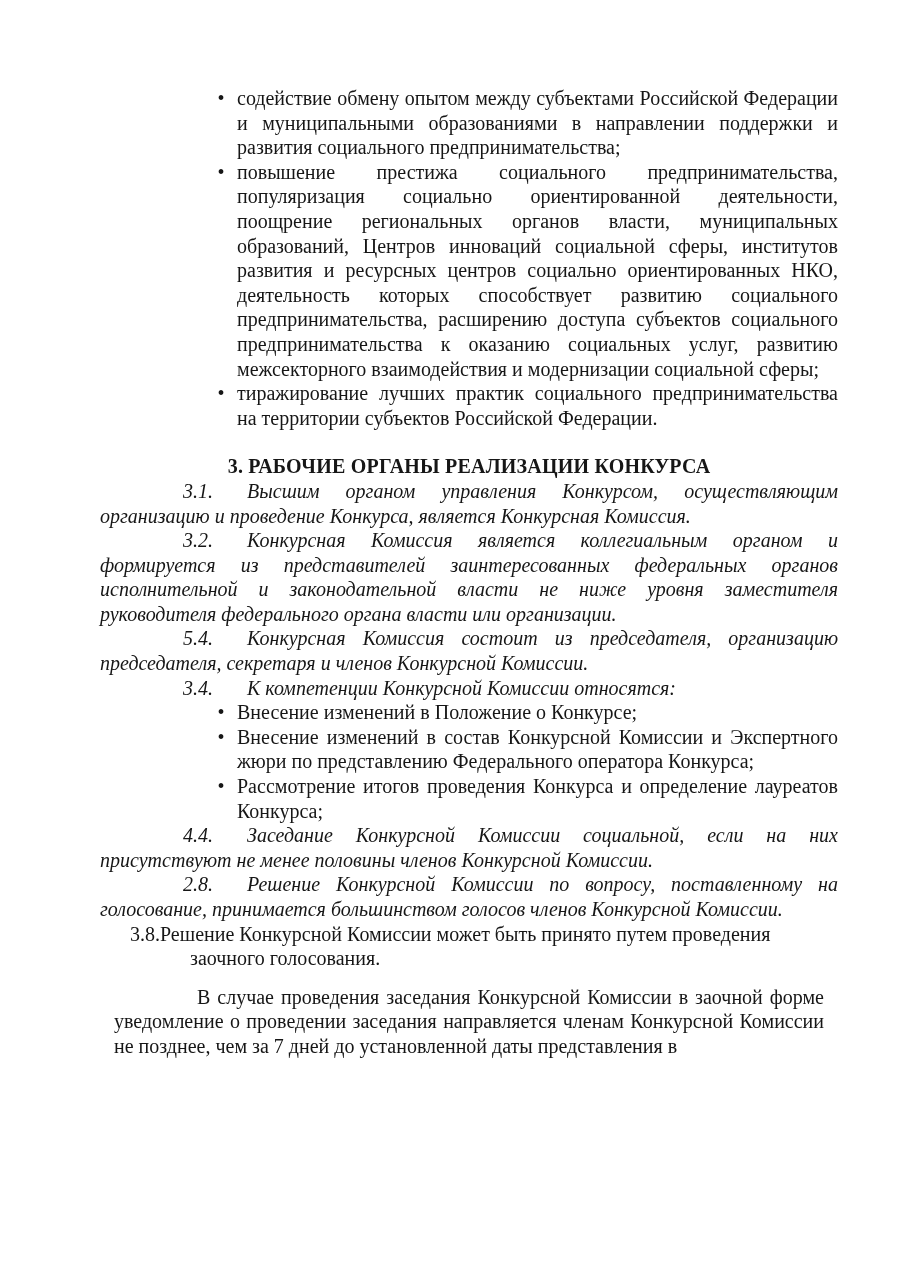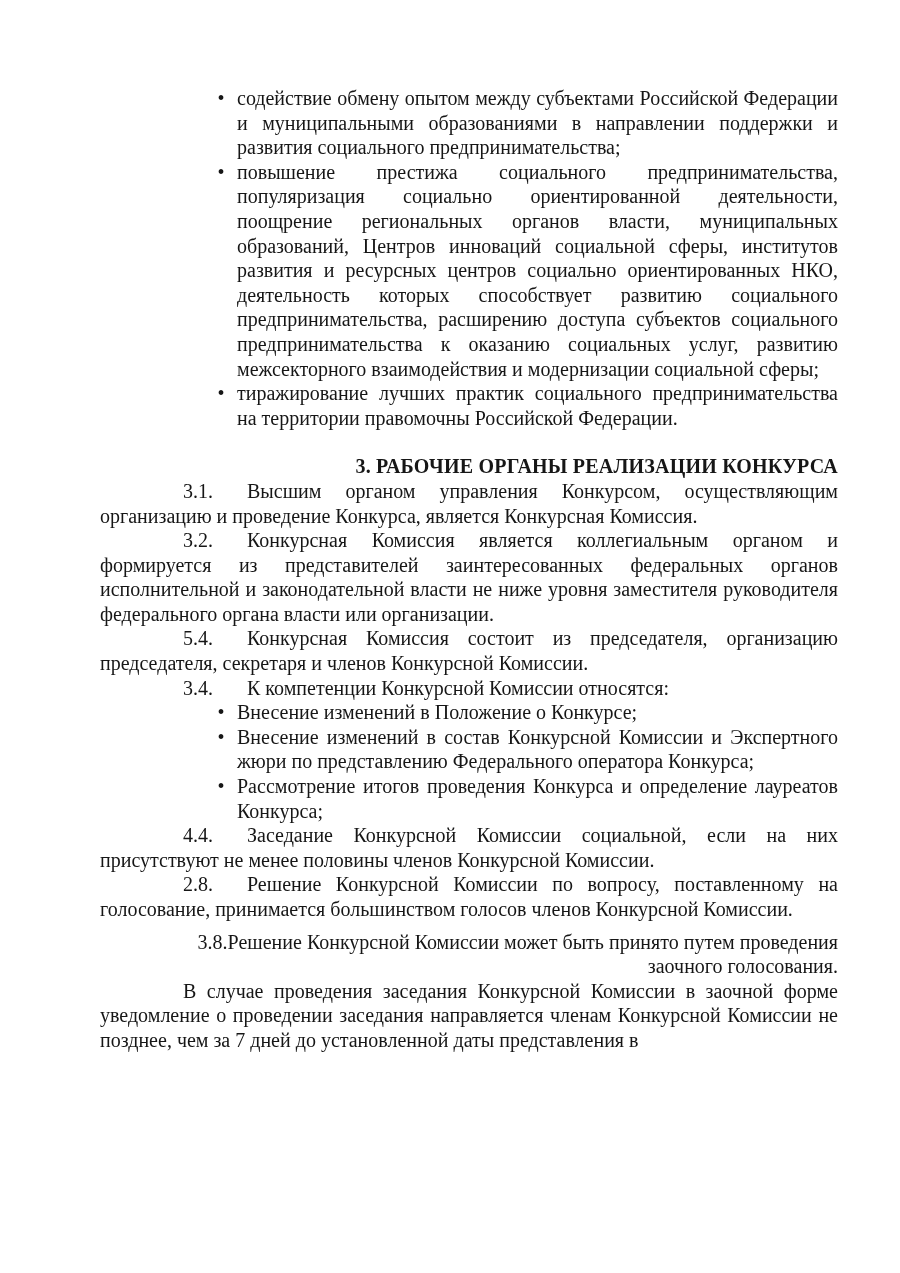--- a/index.html
+++ b/index.html
@@ -32,64 +32,65 @@
     top: 0;
     width: 20px;
     text-align: center;
   }
   
   .heading {
     margin: 24px 0 0 0;
     font-size: 20px;
     line-height: 24.6px;
     font-weight: 700;
-    text-align: right;
+    text-align: center;
     letter-spacing: 0.2px;
   }
   
   .clause {
     margin: 0;
     text-align: justify;
     text-indent: 83px;
+    font-style: italic;
   }
   .clause .num {
     display: inline-block;
     width: 64px;
     text-indent: 0;
   }
   
   .clause-38 {
-    margin: 8px 0 0 90px;
+    margin: 0 0 0 90px;
     text-indent: -60px;
-    text-align: right;
+    text-align: left;
   }
   
   .closing {
-    margin: 0;
+    margin: 14px;
     text-align: justify;
     text-indent: 83px;
   }
 </style>
 </head>
 <body>
 
 <div class="page">
 
   <div>
     <div class="bullet-item">
       <span class="bullet">•</span>
       <span>содействие обмену опытом между субъектами Российской Федерации и муниципальными образованиями в направлении поддержки и развития социального предпринимательства;</span>
     </div>
     <div class="bullet-item">
       <span class="bullet">•</span>
       <span>повышение престижа социального предпринимательства, популяризация социально ориентированной деятельности, поощрение региональных органов власти, муниципальных образований, Центров инноваций социальной сферы, институтов развития и ресурсных центров социально ориентированных НКО, деятельность которых способствует развитию социального предпринимательства, расширению доступа субъектов социального предпринимательства к оказанию социальных услуг, развитию межсекторного взаимодействия и модернизации социальной сферы;</span>
     </div>
     <div class="bullet-item">
       <span class="bullet">•</span>
-      <span>тиражирование лучших практик социального предпринимательства на территории правомочны Российской Федерации.</span>
+      <span>тиражирование лучших практик социального предпринимательства на территории субъектов Российской Федерации.</span>
     </div>
   </div>
 
   <h2 class="heading">3. РАБОЧИЕ ОРГАНЫ РЕАЛИЗАЦИИ КОНКУРСА</h2>
 
   <p class="clause"><span class="num">3.1.</span><span>Высшим органом управления Конкурсом, осуществляющим организацию и проведение Конкурса, является Конкурсная Комиссия.</span></p>
   <p class="clause"><span class="num">3.2.</span><span>Конкурсная Комиссия является коллегиальным органом и формируется из представителей заинтересованных федеральных органов исполнительной и законодательной власти не ниже уровня заместителя руководителя федерального органа власти или организации.</span></p>
   <p class="clause"><span class="num">5.4.</span><span>Конкурсная Комиссия состоит из председателя, организацию председателя, секретаря и членов Конкурсной Комиссии.</span></p>
   <p class="clause"><span class="num">3.4.</span><span>К компетенции Конкурсной Комиссии относятся:</span></p>
 

